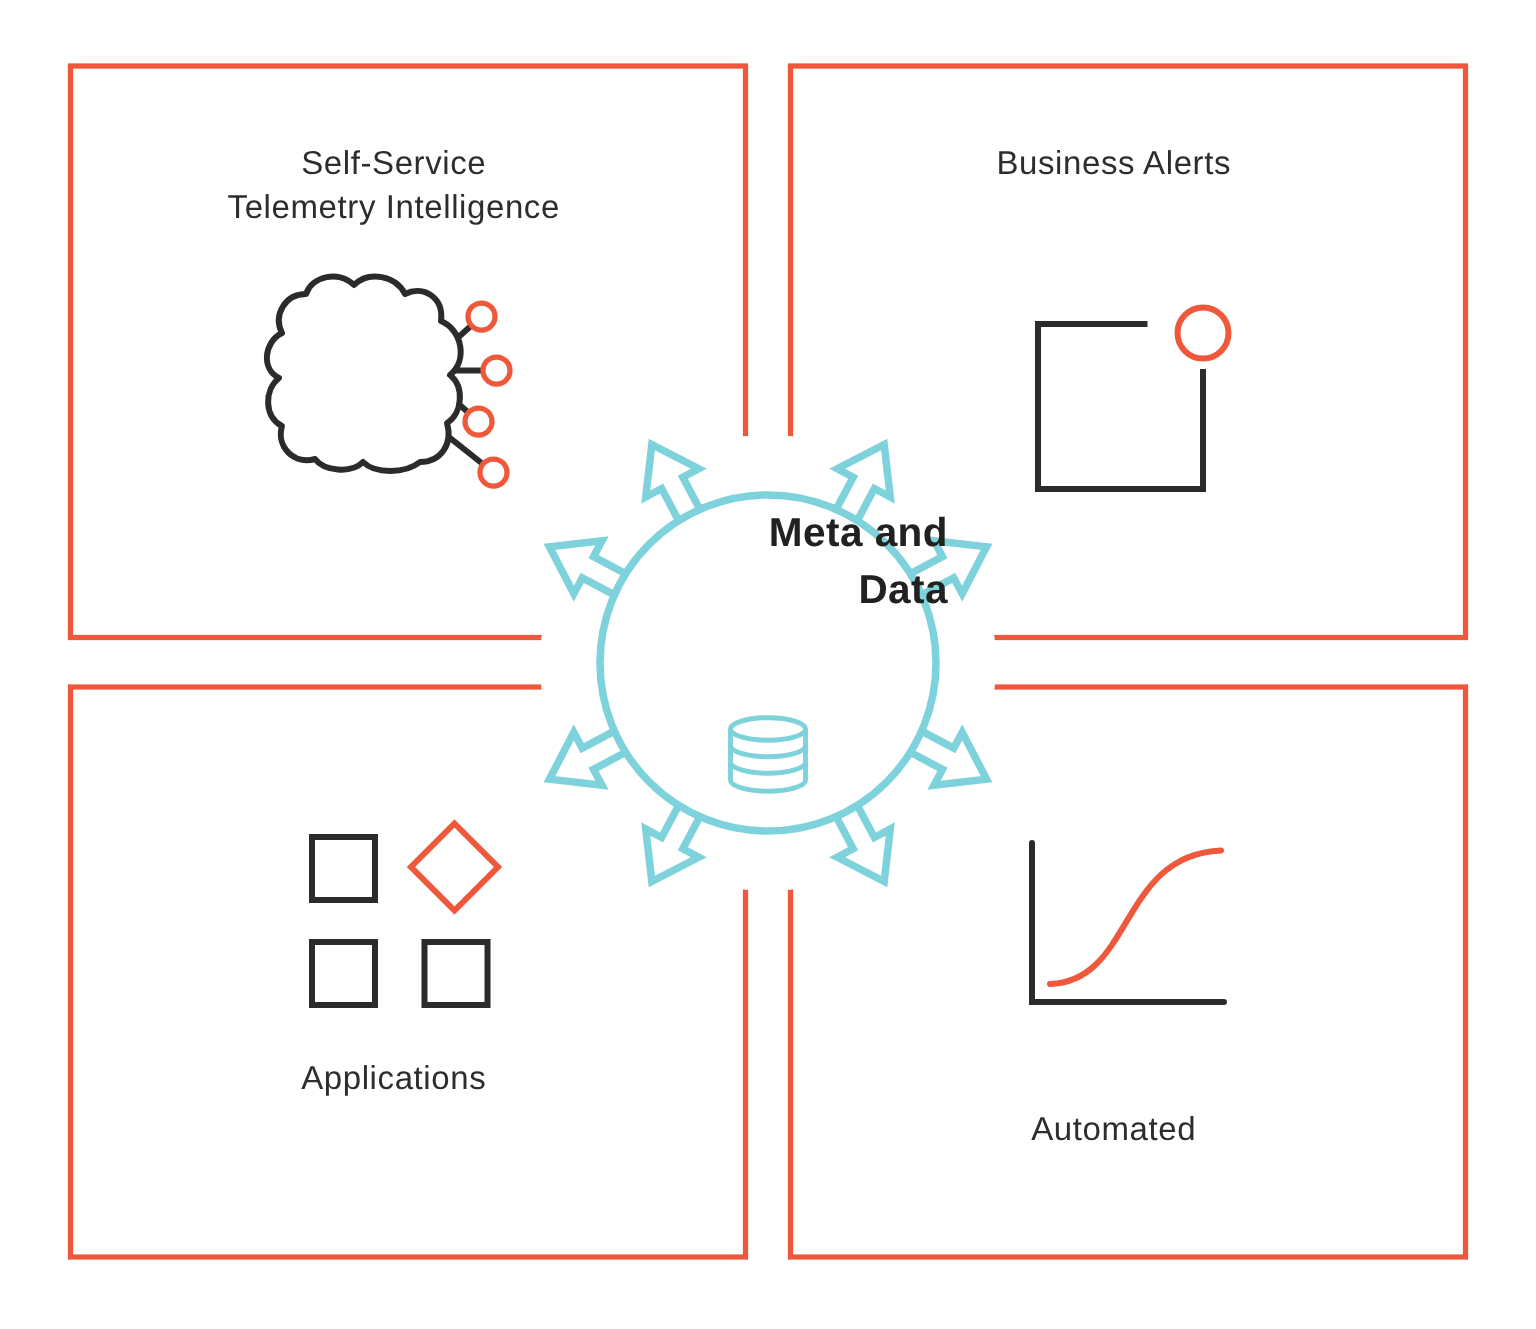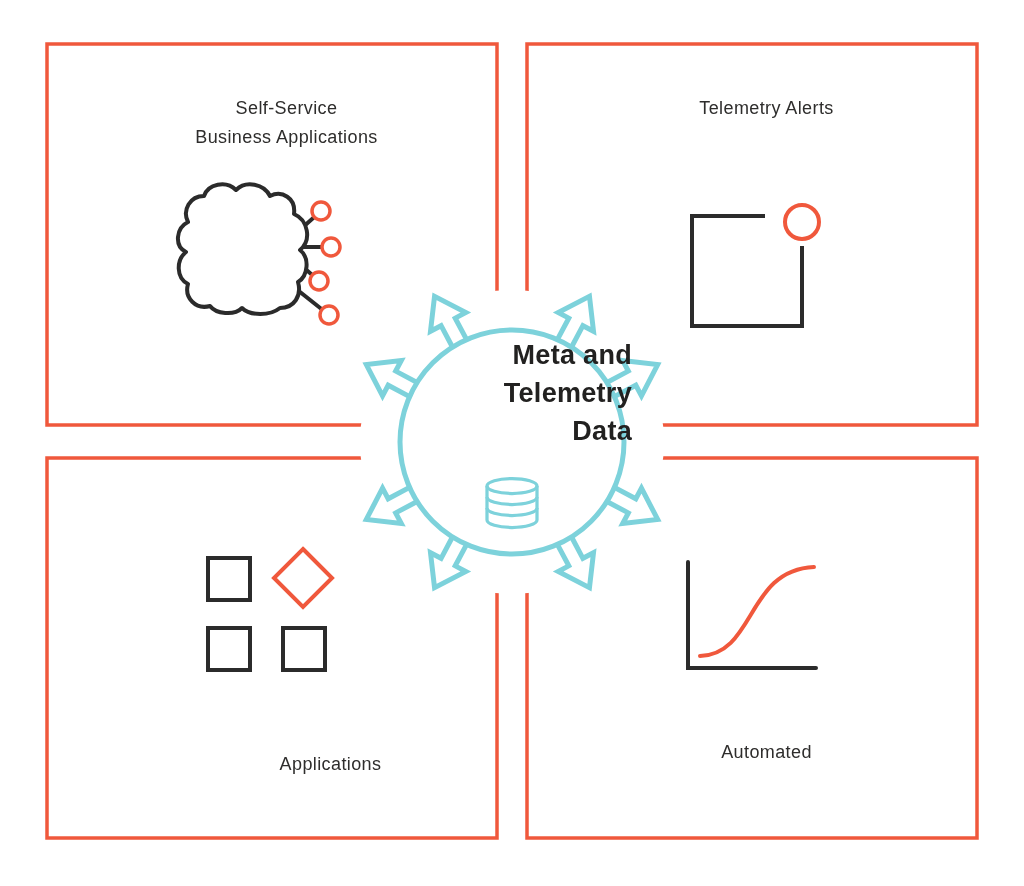--- a/index.html
+++ b/index.html
@@ -13,29 +13,28 @@
   }
   .gfx {
     position: absolute;
     left: 0; top: 0;
     width: 1024px; height: 886px;
   }
   .qlabel {
     position: absolute;
     width: 431px;
     text-align: center;
-    font-size: 18px;
+    font-size: 22px;
     line-height: 29px;
     letter-spacing: 0.4px;
     color: #2e2d2c;
-    margin-left: 24px;
   }
   .qlabel.tl { left: 47px;  top: 94px; }
   .qlabel.tr { left: 527px; top: 94px; }
-  .qlabel.bl { left: 47px;  top: 750px; padding-left: 44px; }
+  .qlabel.bl { left: 47px;  top: 704px; }
   .qlabel.br { left: 527px; top: 738px; }
   .hub-text {
     position: absolute;
     left: 392px; top: 336px;
     width: 240px;
     text-align: right;
     font-size: 27px;
     line-height: 38px;
     font-weight: 600;
     letter-spacing: 0.3px;
@@ -117,33 +116,32 @@
         <path d="M 487 486 v 34 a 25 7.5 0 0 0 50 0 v -34"></path>
         <ellipse cx="512" cy="486" rx="25" ry="7.5"></ellipse>
         <path d="M 487 497 a 25 7.5 0 0 0 50 0"></path>
         <path d="M 487 508 a 25 7.5 0 0 0 50 0"></path>
       </g>
     </g>
   </svg>
 
   <div class="qlabel tl">
     <div>Self-Service</div>
-    <div>Business Applications</div>
+    <div>Telemetry Intelligence</div>
   </div>
   <div class="qlabel tr">
-    <div>Telemetry Alerts</div>
+    <div>Business Alerts</div>
   </div>
   <div class="qlabel bl">
     <div>Applications</div>
     <div></div>
   </div>
   <div class="qlabel br">
     <div>Automated</div>
     <div></div>
   </div>
 
   <div class="hub-text">
     <div>Meta and</div>
-    <div>Telemetry</div>
     <div>Data</div>
   </div>
 
 </div>
 
 </body></html>

